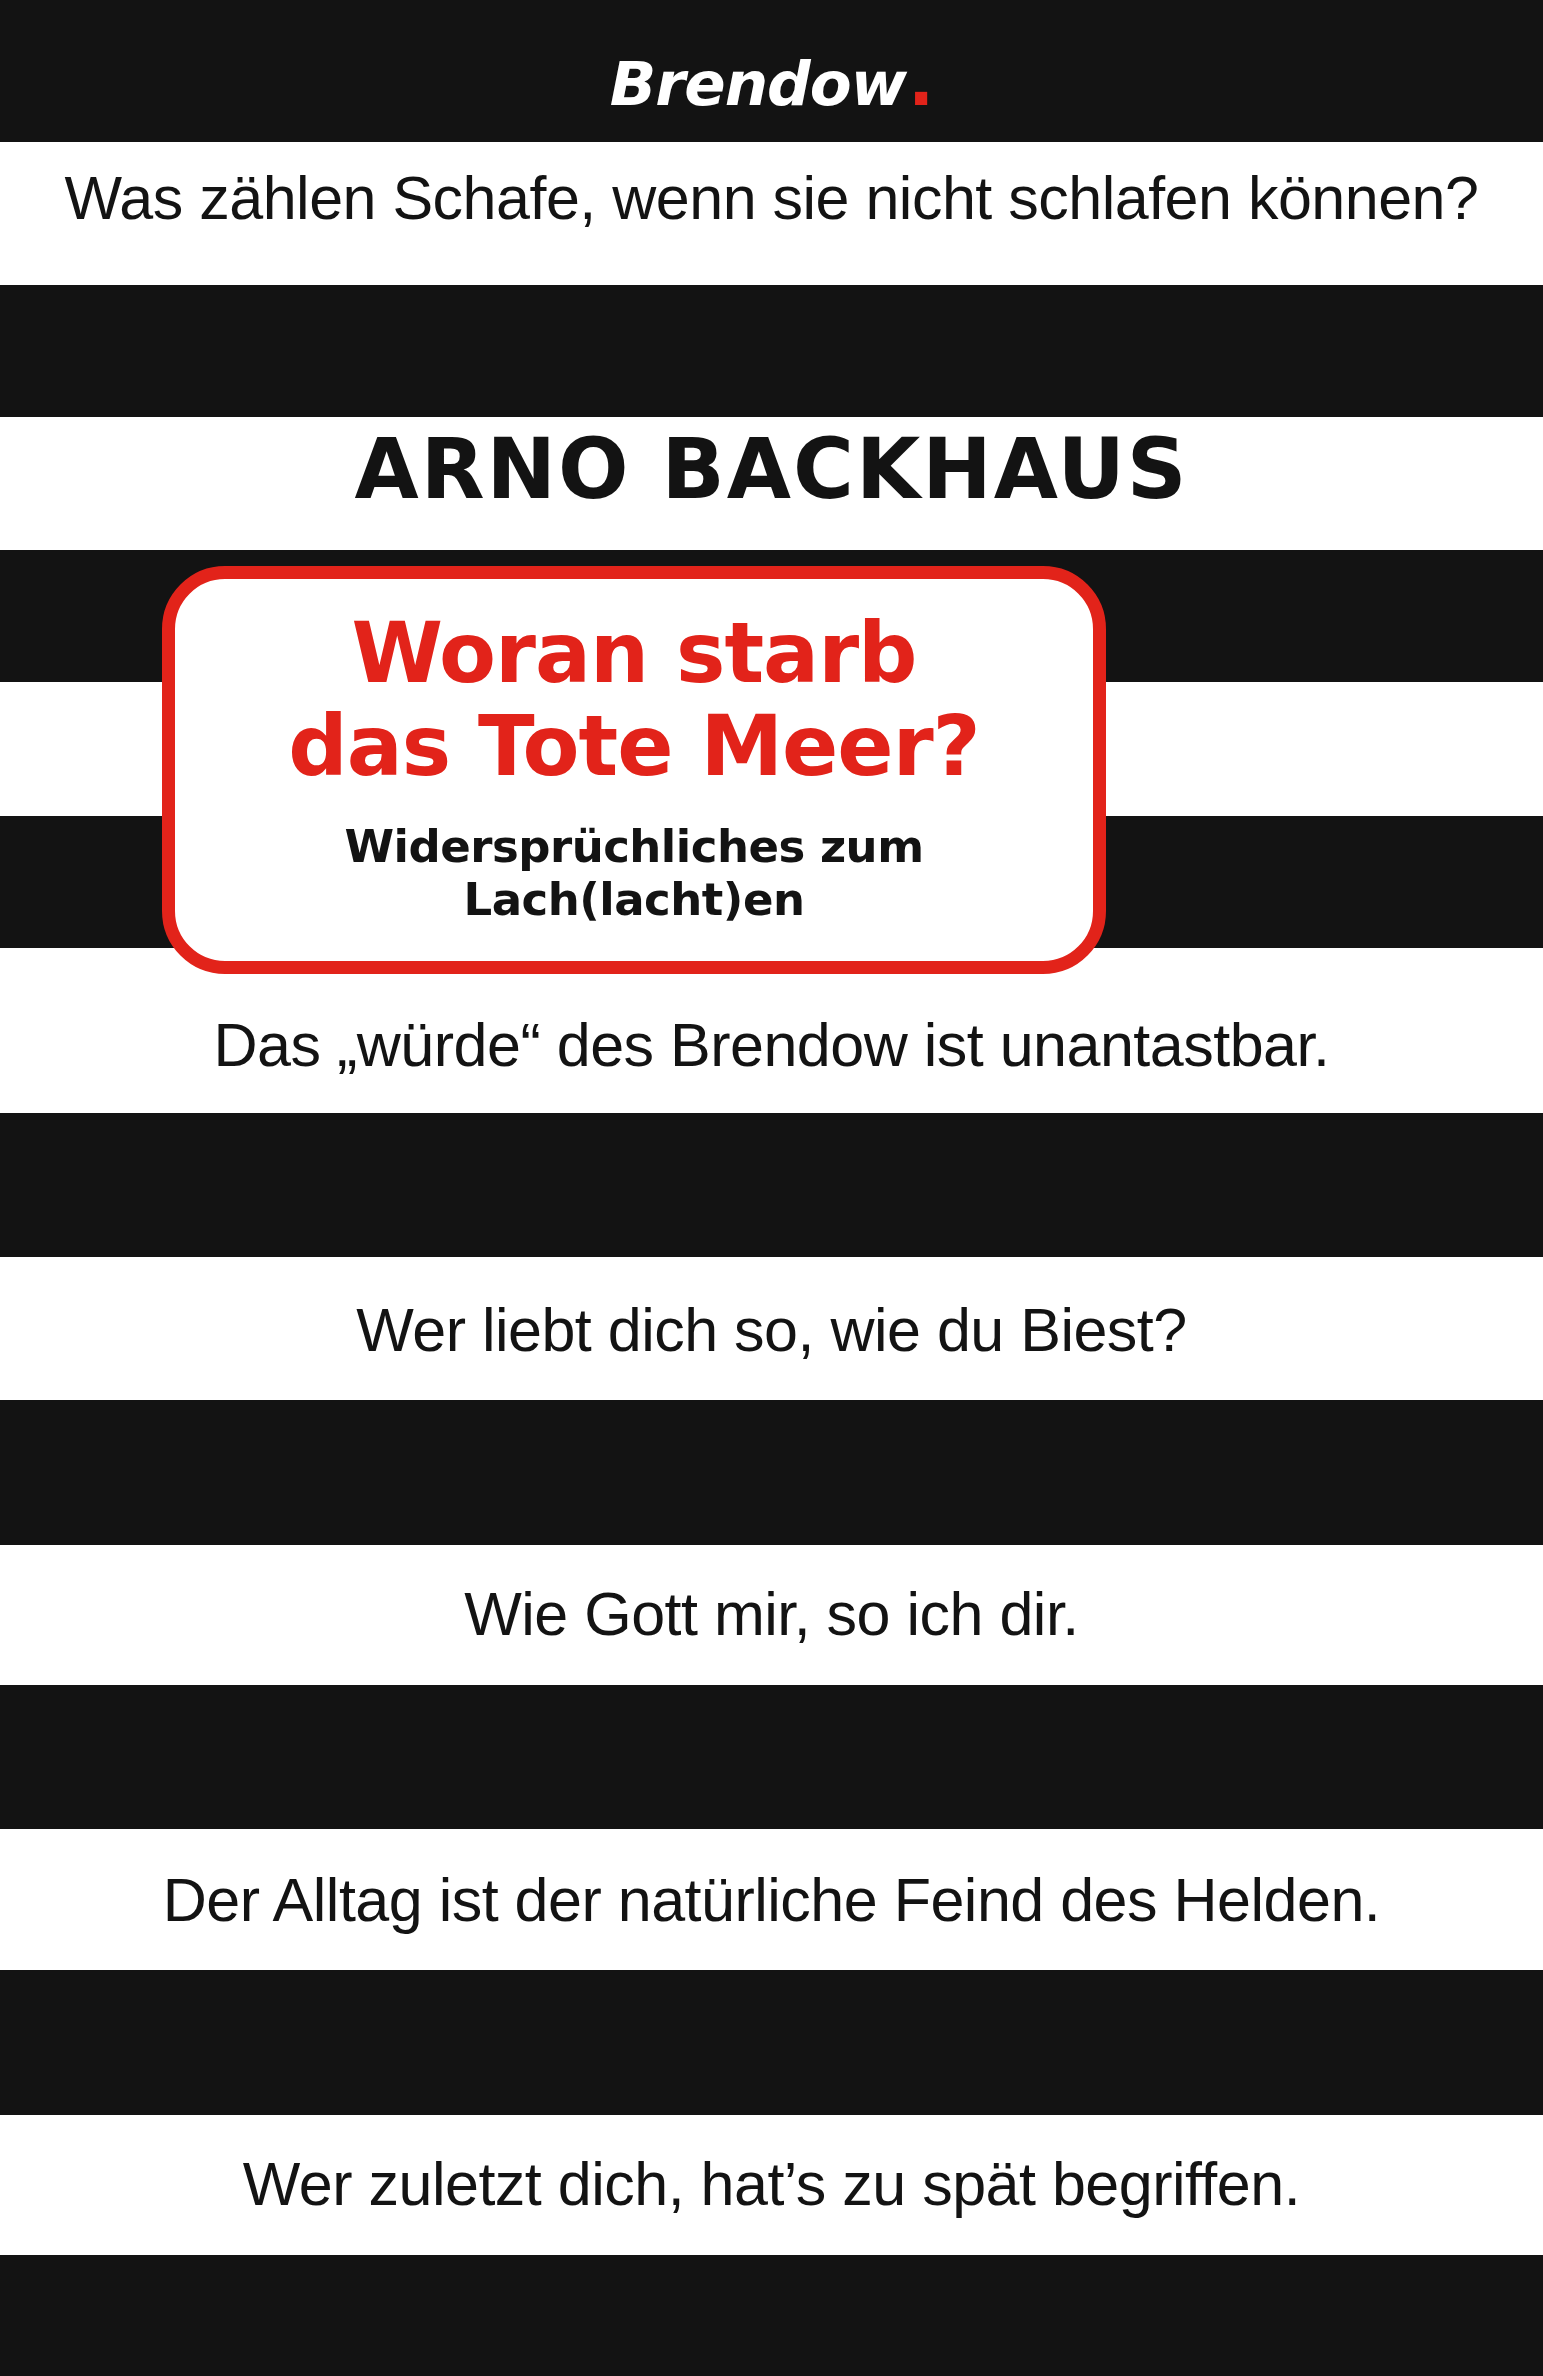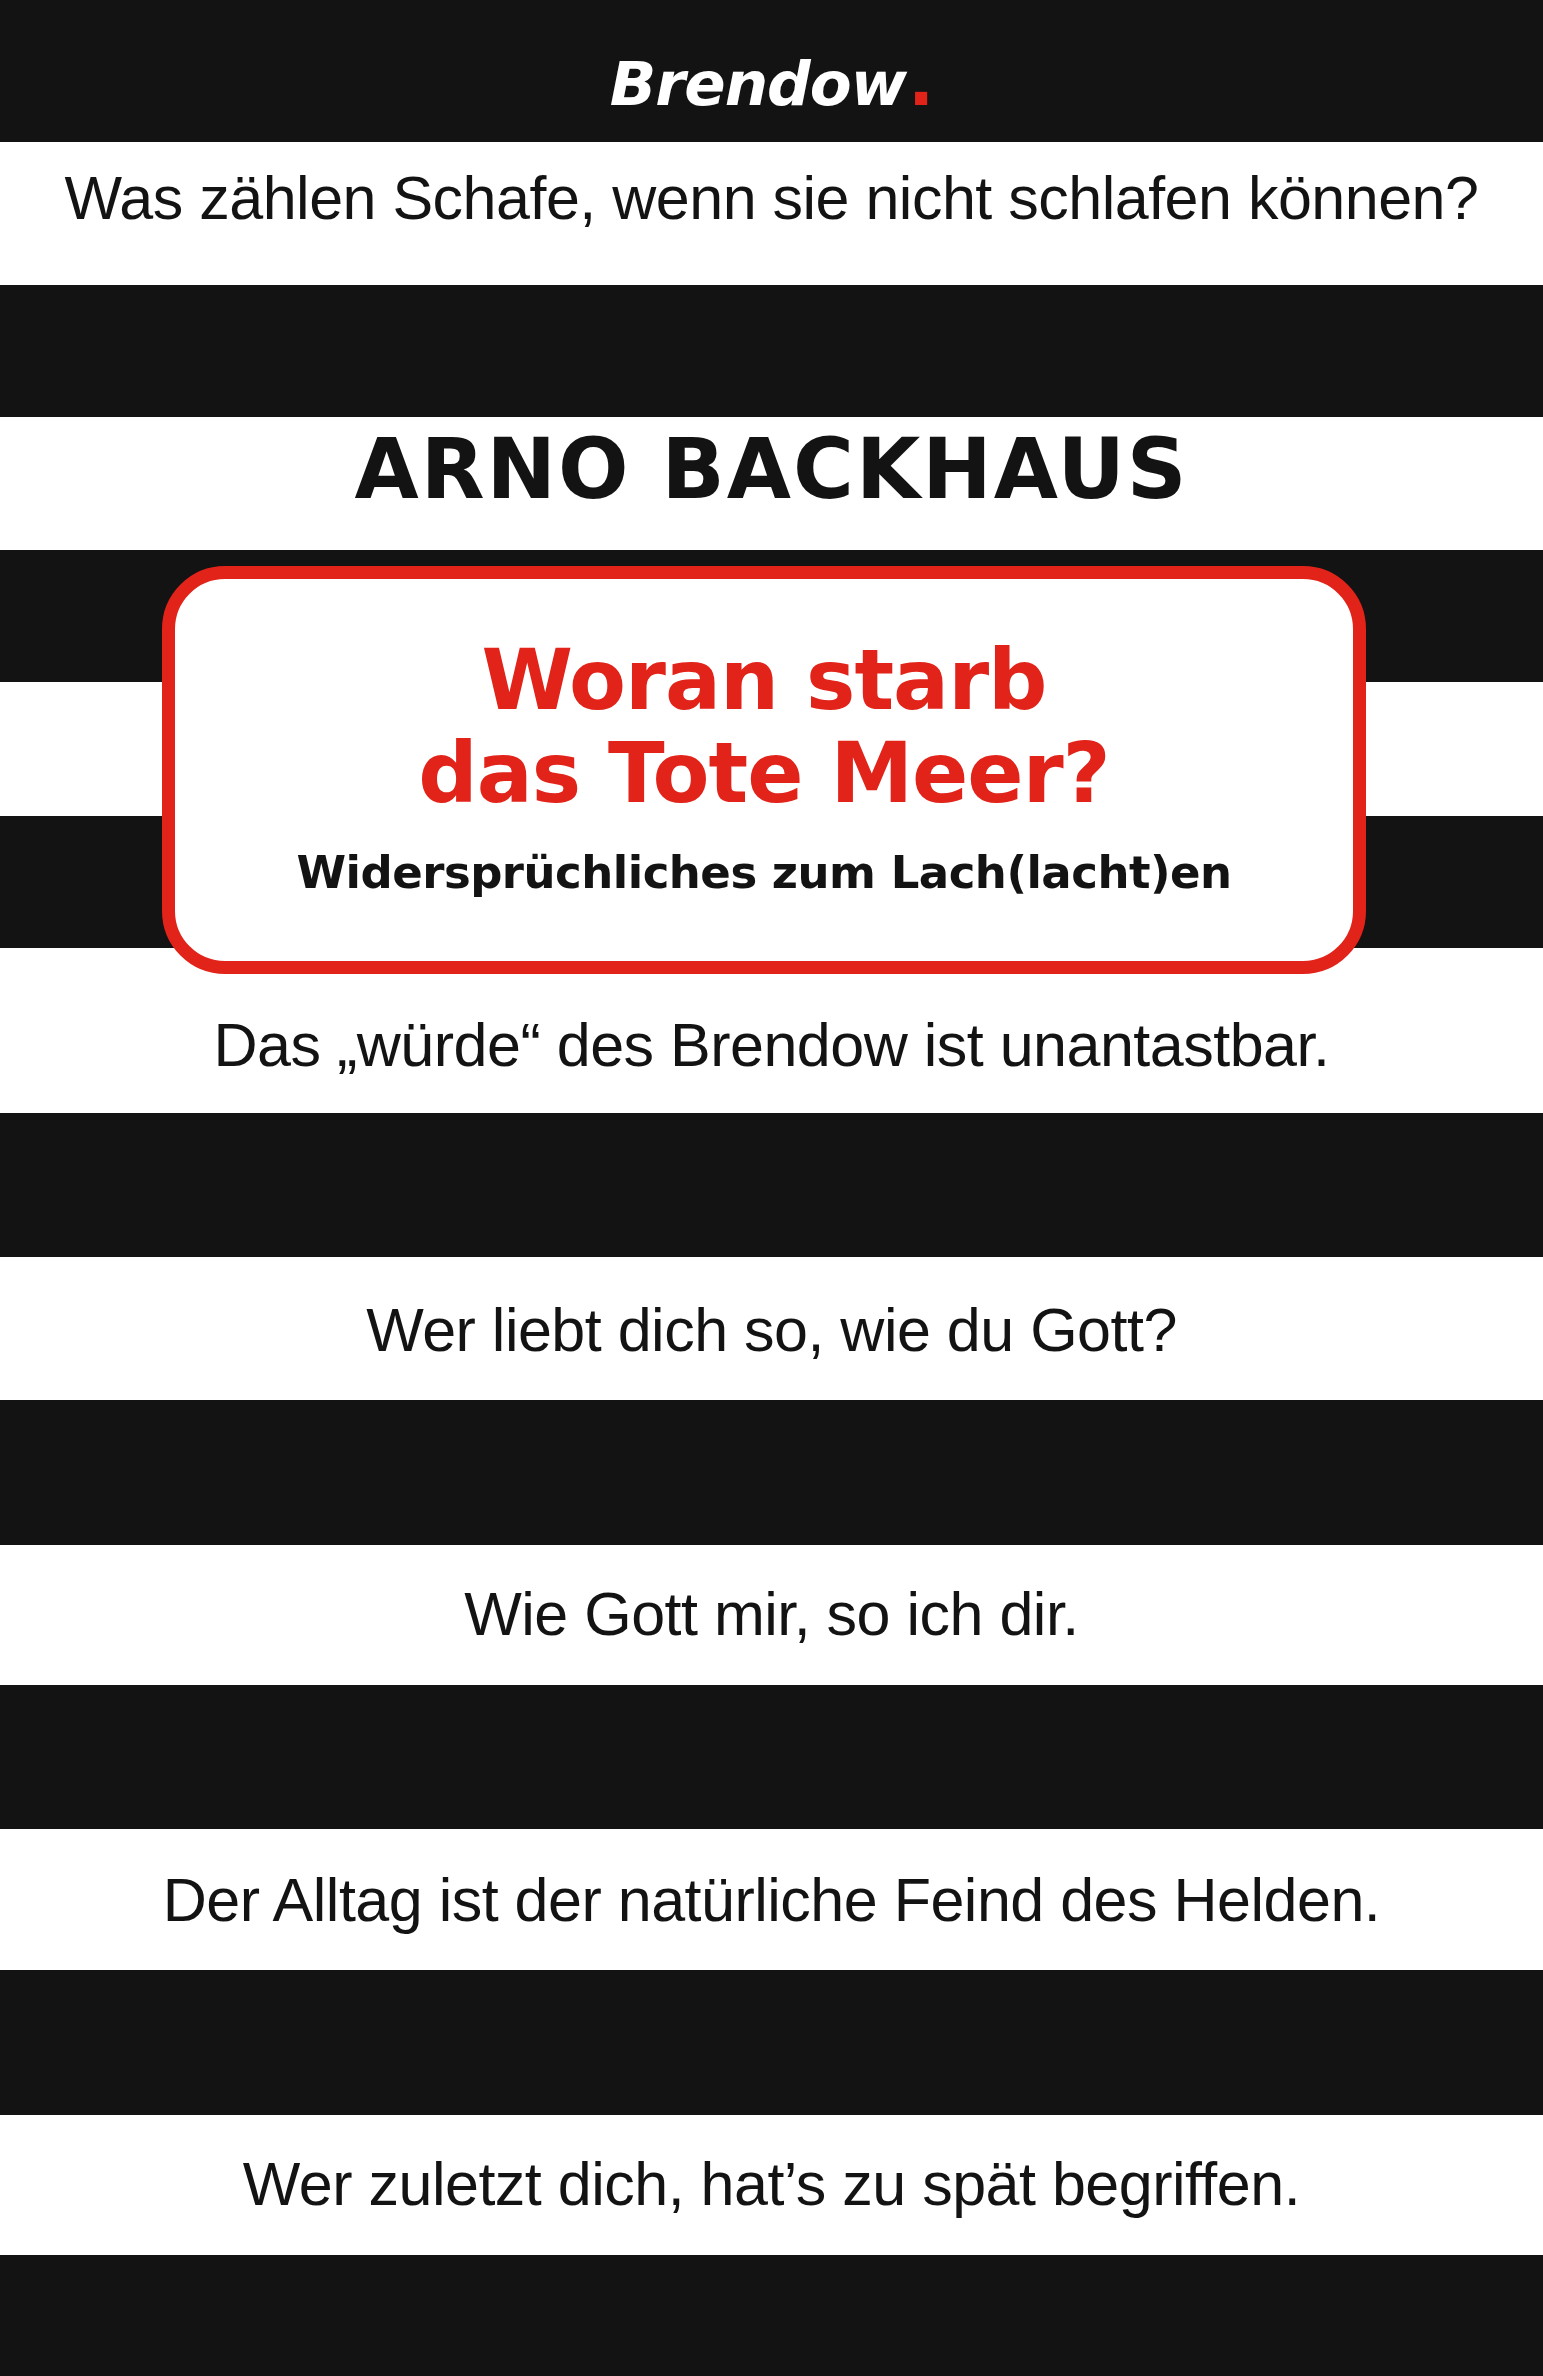--- a/index.html
+++ b/index.html
@@ -87,21 +87,21 @@
     font-size: 83px;
     letter-spacing: 2px;
     top: 421px;
   }
 
   
   .title-plate {
     position: absolute;
     left: 162px;
     top: 566px;
-    width: 1204px;
+    width: 944px;
     height: 408px;
     background: #ffffff;
     border: 13px solid #e2231a;
     border-radius: 63px;
     box-sizing: border-box;
     display: flex;
     flex-direction: column;
     align-items: center;
     justify-content: center;
   }
@@ -152,21 +152,21 @@
       <div>Woran starb</div>
       <div>das Tote Meer?</div>
     </div>
     <div class="title-sub">Widersprüchliches zum Lach(lacht)en</div>
   </div>
 
   <div class="joke" style="top:1010px;">Das „würde“ des Brendow ist unantastbar.</div>
 
   <div class="stripe" style="top:1113px;height:144px;"></div>
 
-  <div class="joke" style="top:1295px;">Wer liebt dich so, wie du Gott?</div>
+  <div class="joke" style="top:1295px;">Wer liebt dich so, wie du Biest?</div>
 
   <div class="stripe" style="top:1400px;height:145px;"></div>
 
   <div class="joke" style="top:1579px;">Wie Gott mir, so ich dir.</div>
 
   <div class="stripe" style="top:1685px;height:144px;"></div>
 
   <div class="joke" style="top:1865px;">Der Alltag ist der natürliche Feind des Helden.</div>
 
   <div class="stripe" style="top:1970px;height:145px;"></div>

